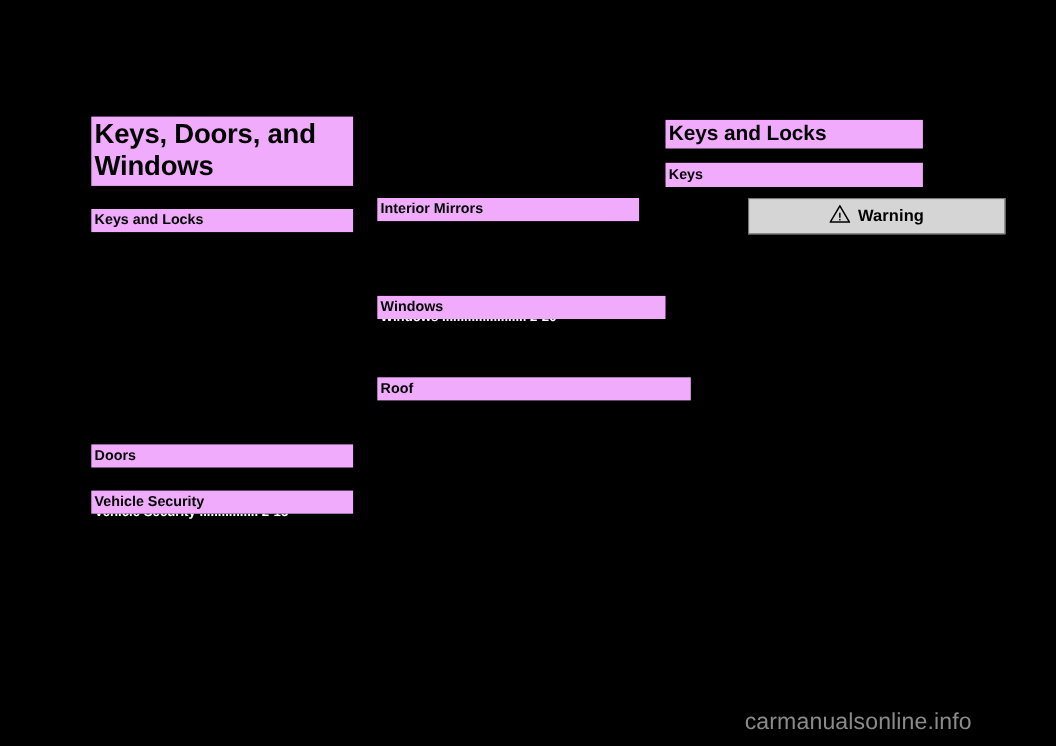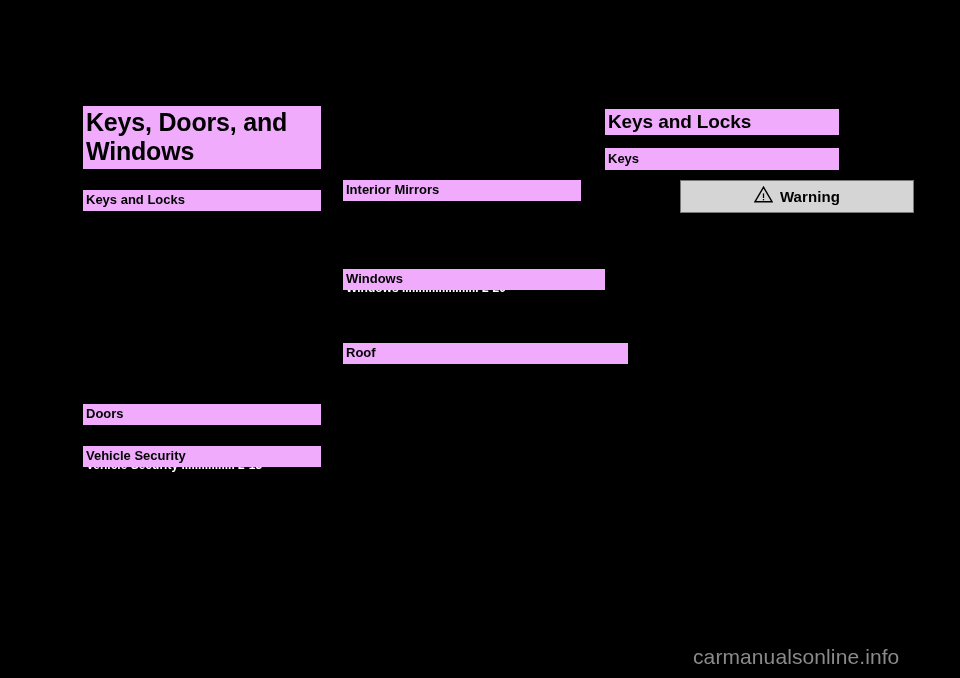--- a/index.html
+++ b/index.html
@@ -117,21 +117,20 @@
 
   
   .watermark {
     position: absolute;
     left: 677px;
     top: 645px;
     font-size: 21px;
     color: #8a8a8a;
     letter-spacing: 0.1px;
     white-space: nowrap;
-    margin-left: 16px;
   }
 </style>
 </head>
 <body>
 
 <div class="page">
 
   <div class="bar chapter-title">
     <span class="txt">Keys, Doors, and Windows</span>
   </div>

